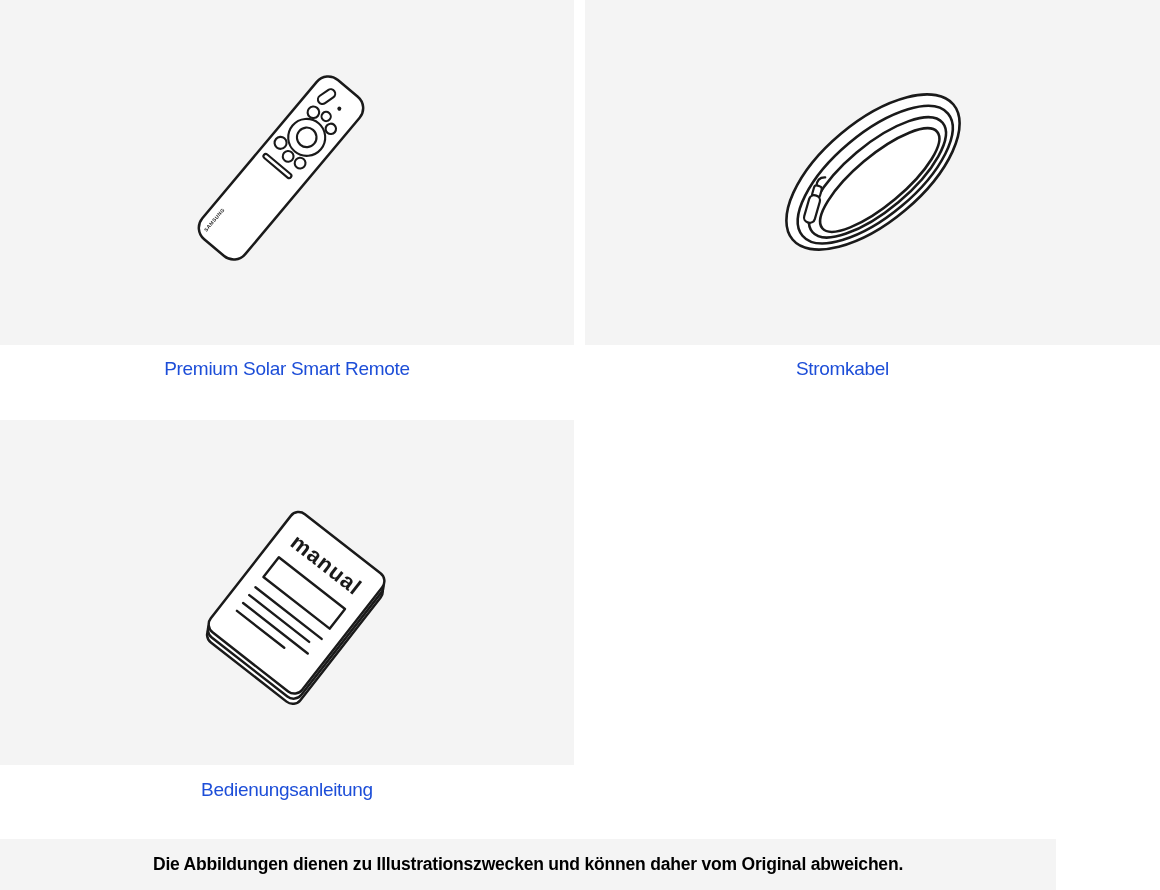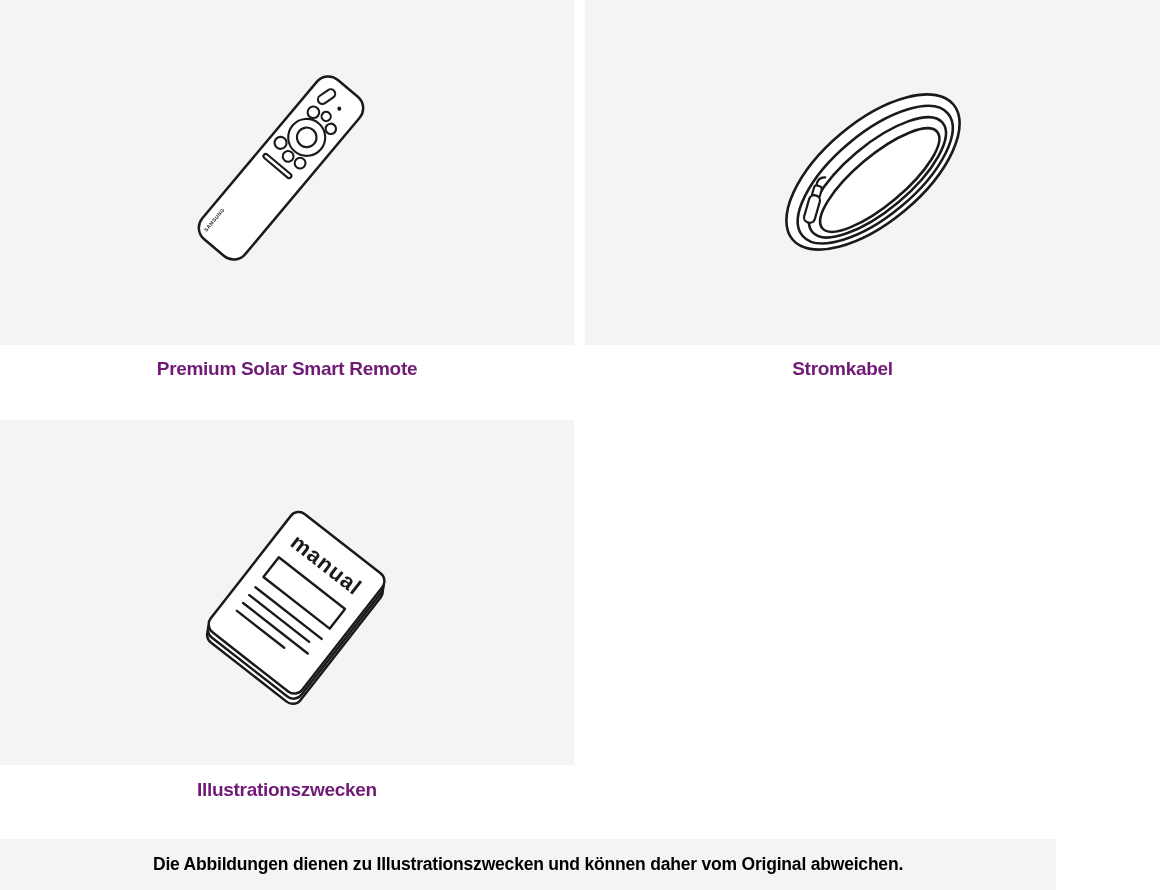--- a/index.html
+++ b/index.html
@@ -7,22 +7,22 @@
     width:1160px;height:890px;position:relative;overflow:hidden;
     background:#ffffff;
     font-family:"Liberation Sans",sans-serif;
   }
   .card{position:absolute;background:#f4f4f4;}
   #card-remote{left:0;top:0;width:574px;height:345px;}
   #card-cable{left:585px;top:0;width:575px;height:345px;}
   #card-manual{left:0;top:420px;width:574px;height:345px;}
   .card svg{position:absolute;left:0;top:0;}
   .card-label{
-    position:absolute;text-align:center;color:#701a75;
-    font-weight:700;font-size:19px;line-height:22px;letter-spacing:-0.3px;
+    position:absolute;text-align:center;color:#1d4ed8;
+    font-weight:400;font-size:19px;line-height:22px;letter-spacing:-0.3px;
   }
   #label-remote{left:0;top:358px;width:574px;}
   #label-cable{left:555px;top:358px;width:575px;}
   #label-manual{left:0;top:779px;width:574px;}
   .footer{
     position:absolute;left:0;top:839px;width:1056px;height:51px;
     background:#f4f4f4;display:flex;align-items:center;justify-content:center;
   }
   .footer-note{
     color:#000;font-weight:700;font-size:17.5px;letter-spacing:-0.2px;
@@ -83,19 +83,19 @@
         <rect x="16" y="50" width="84" height="25" fill="none" stroke-width="2.4"></rect>
         <g stroke-width="2.4" fill="none">
           <line x1="16" y1="88" x2="100" y2="88"></line>
           <line x1="16" y1="98" x2="92" y2="98"></line>
           <line x1="16" y1="108" x2="98" y2="108"></line>
           <line x1="16" y1="118" x2="76" y2="118"></line>
         </g>
       </g>
     </svg>
   </div>
-  <div class="card-label" id="label-manual">Illustrationszwecken</div>
+  <div class="card-label" id="label-manual">Bedienungsanleitung</div>
 
   <div class="footer">
     <span class="footer-note">Die Abbildungen dienen zu Illustrationszwecken und können daher vom Original abweichen.</span>
   </div>
 
 </div>
 
 </body></html>

